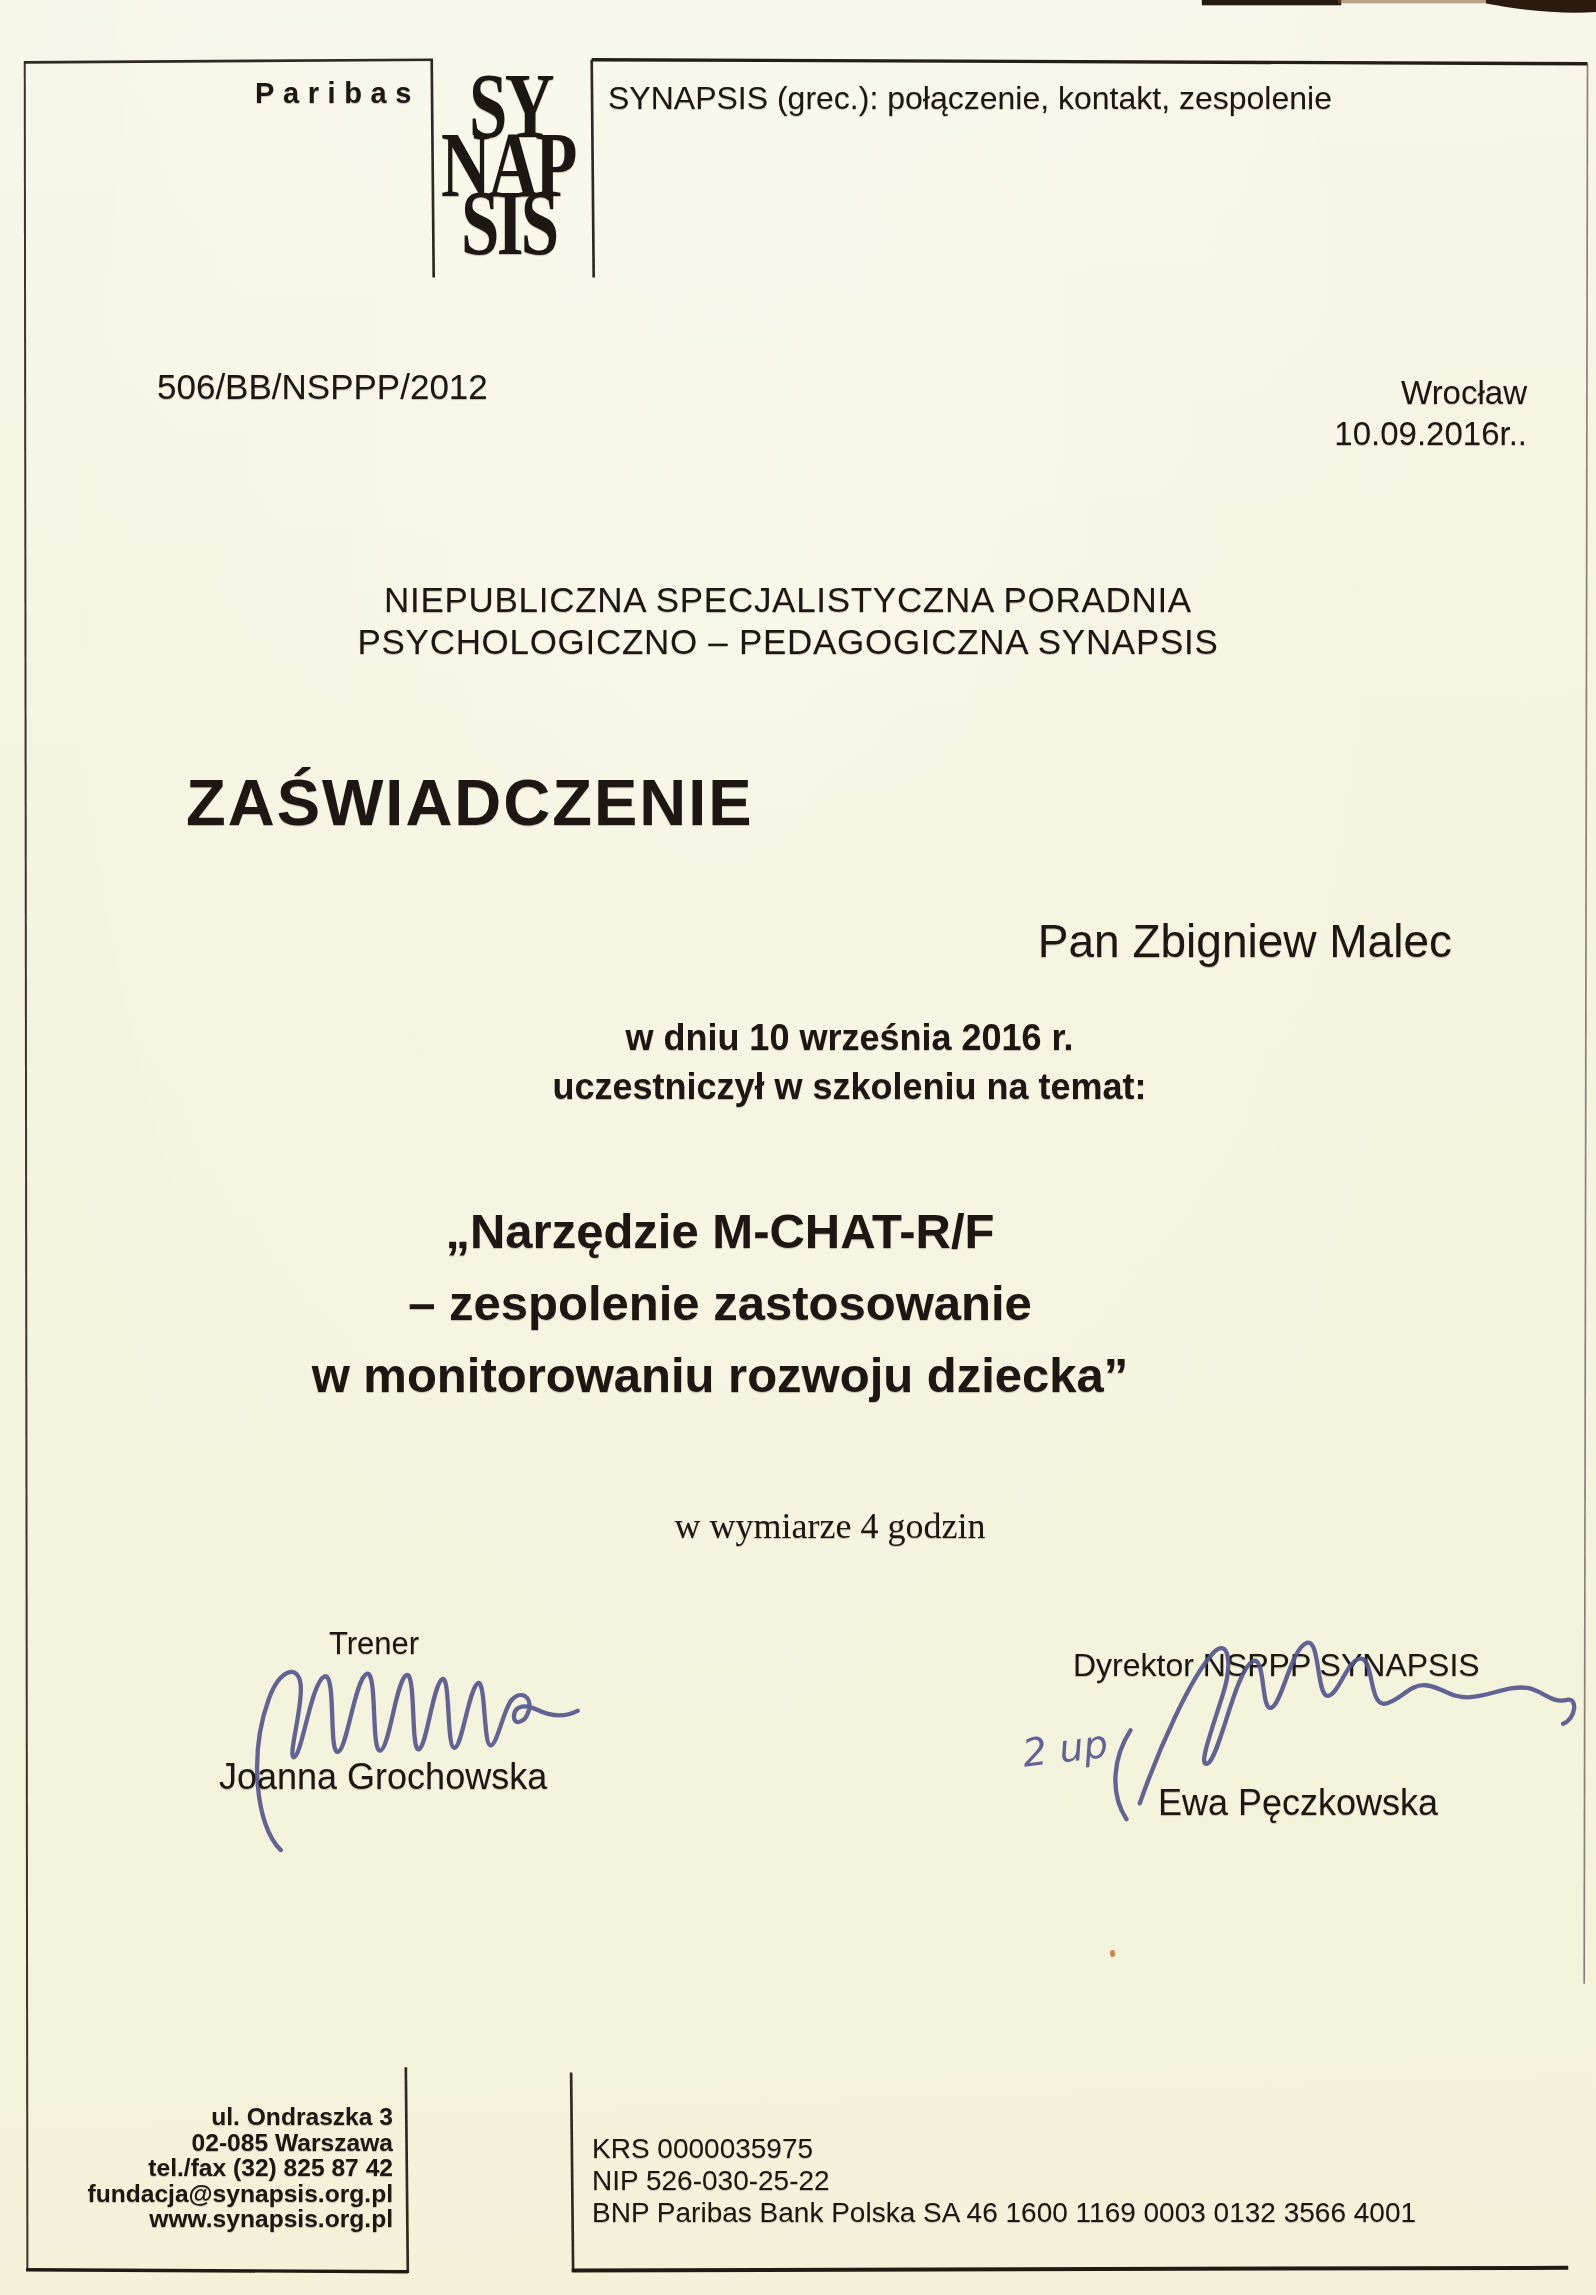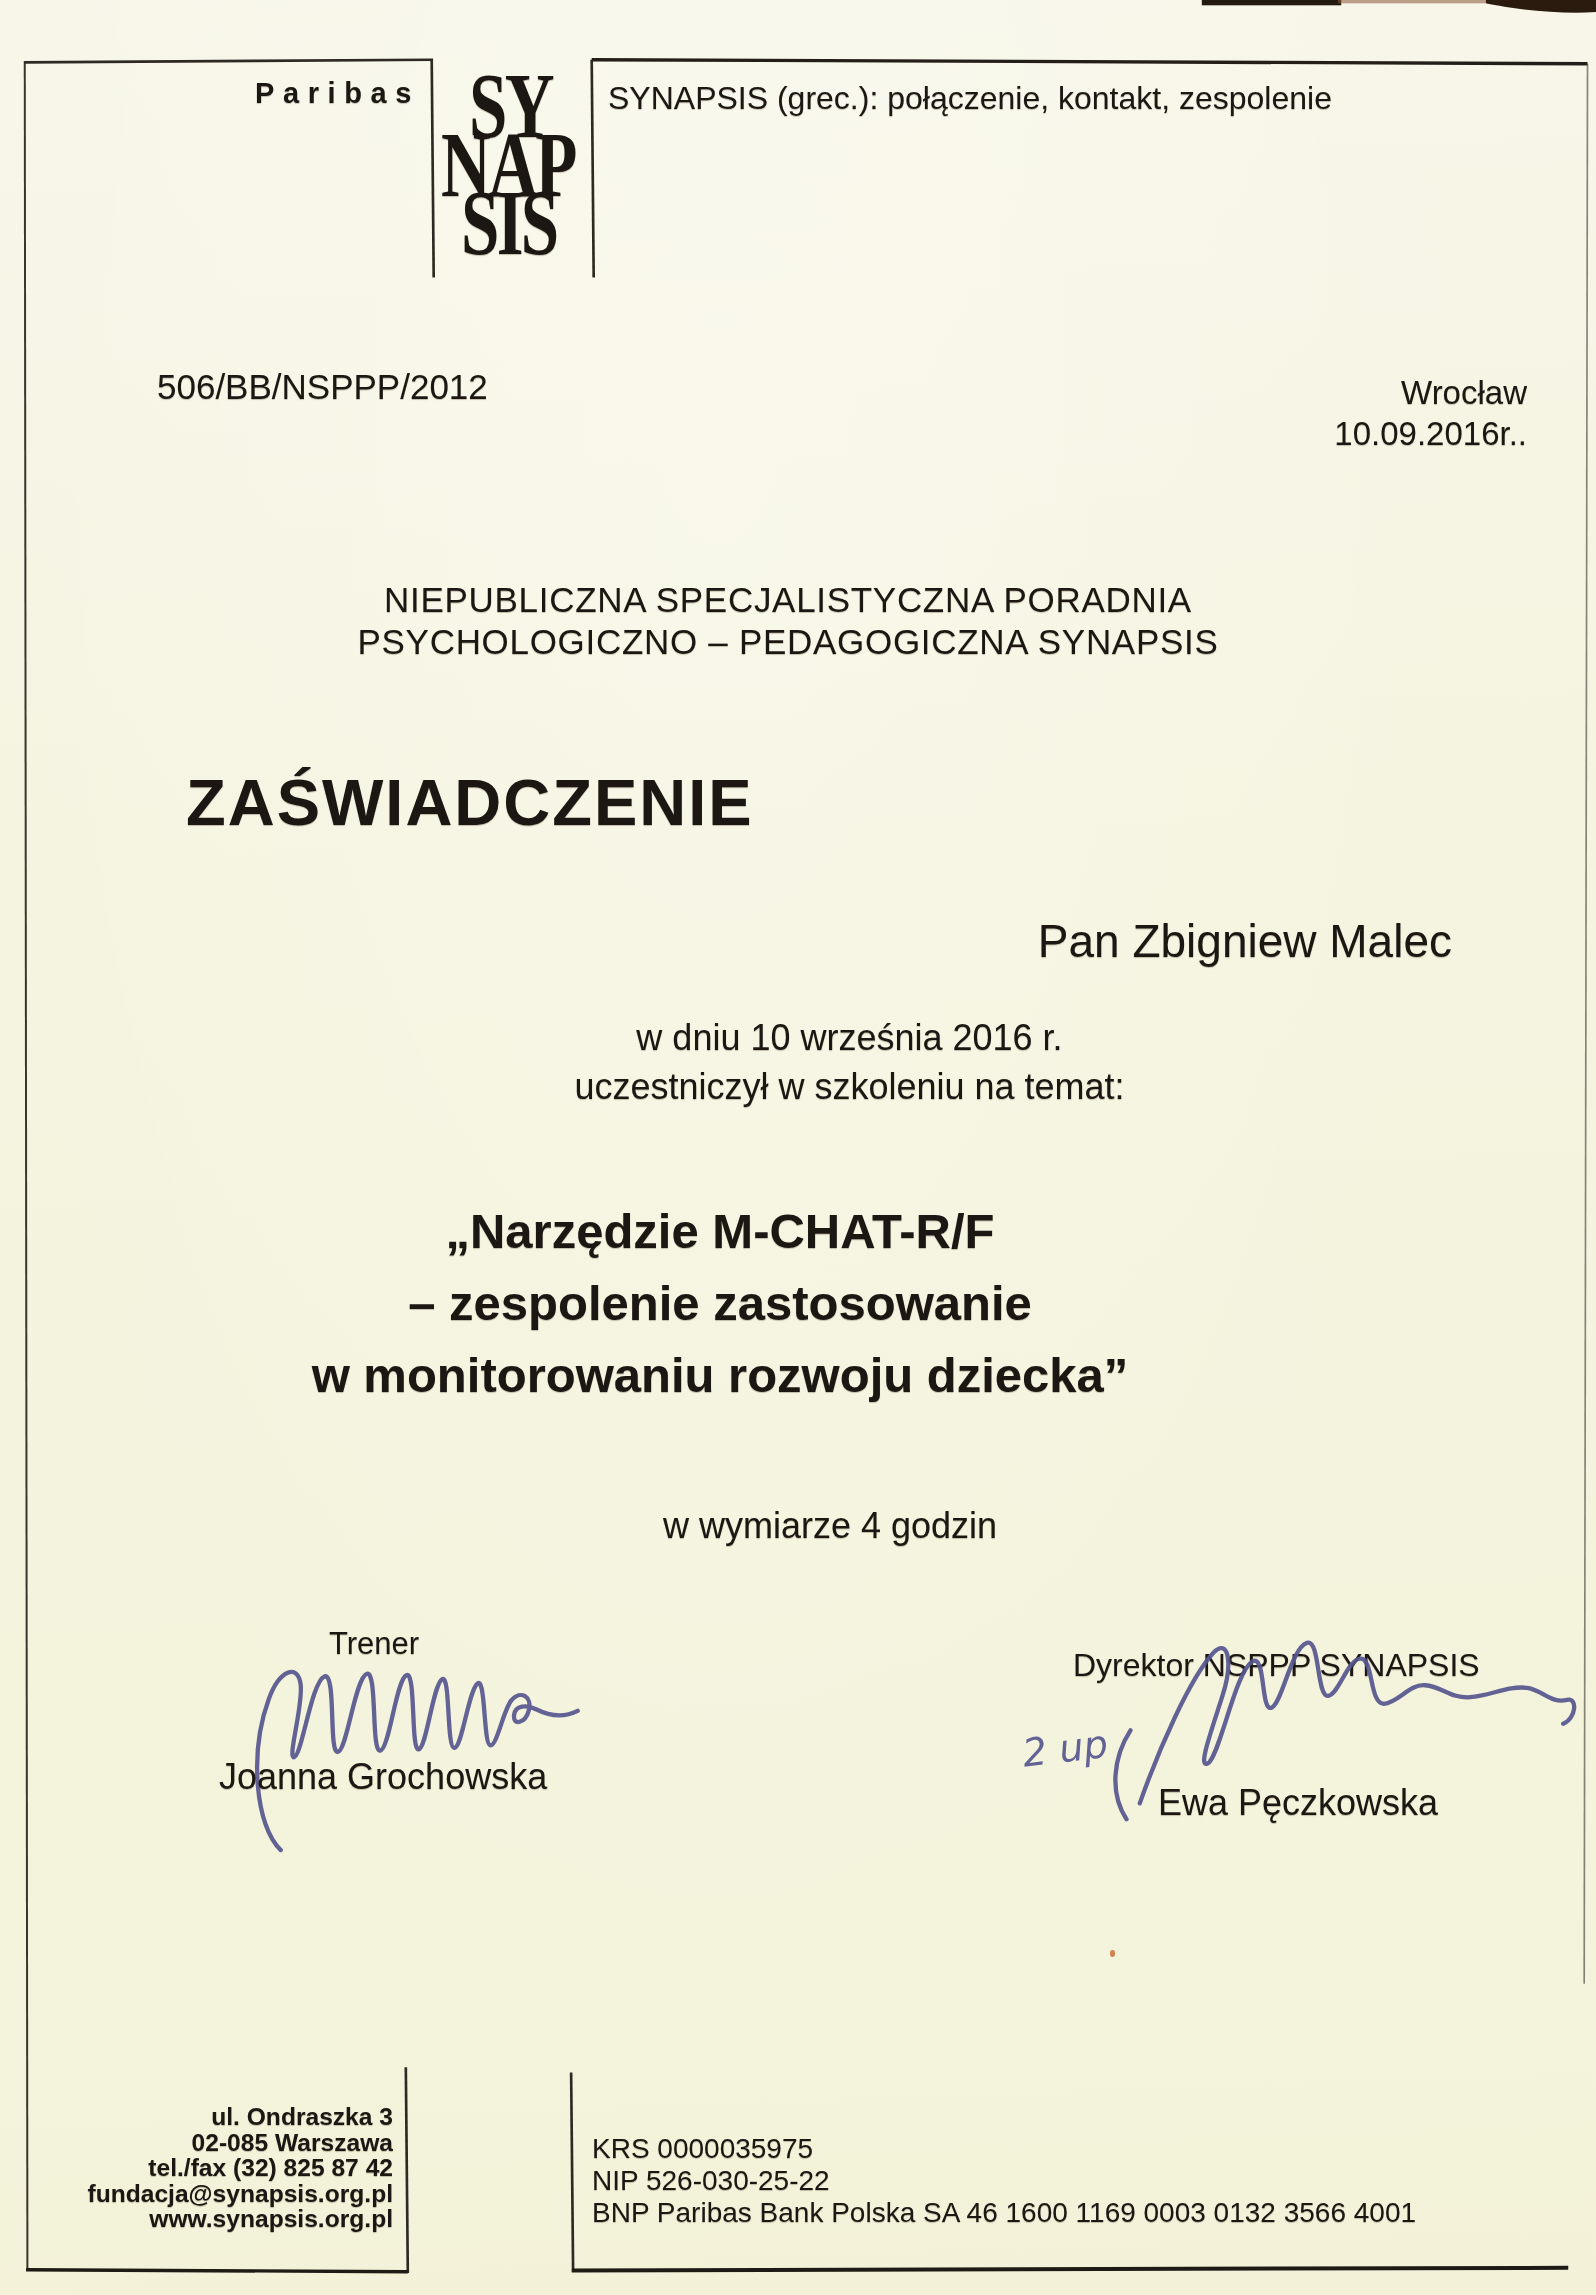--- a/index.html
+++ b/index.html
@@ -34,26 +34,26 @@
 
   .issuer { left:250px; top:579px; width:1076px; text-align:center;
     font-size:35px; line-height:42px; letter-spacing:0.7px; }
 
   .doc-title { left:186px; top:765px; width:1295px; 
     font-weight:bold; font-size:65px; letter-spacing:2px; }
 
   .recipient { left:186px; top:914px; width:1266px; text-align:right; font-size:46px; }
 
   .statement { left:199px; top:1013px; width:1301px; text-align:center;
-    font-size:36px; line-height:49px; }
+    font-size:36px; line-height:49px;font-weight:bold; }
 
   .course-title { left:86px; top:1195px; width:1268px; text-align:center;
     font-weight:bold; font-size:49px; line-height:72px; }
 
-  .duration { left:199px; top:1505px; width:1262px; text-align:center; font-size:36px; }
+  .duration { left:199px; top:1505px; width:1262px; text-align:center; font-size:36px;font-family:Liberation Serif, serif; }
 
   .role-trainer   { left:329px;  top:1626px; font-size:31px; }
   .name-trainer   { left:219px;  top:1756px; font-size:36px; }
   .role-director  { left:1073px; top:1647px; font-size:32px; }
   .name-director  { left:1158px; top:1782px; font-size:36px; }
 
   .sig-left  { left:226px;  top:1630px; }
   .sig-right { left:946px; top:1604px; }
   .sig-stroke { fill:none; stroke:#56568e; stroke-width:6.5; stroke-linecap:round;
     stroke-linejoin:round; opacity:.92; }

